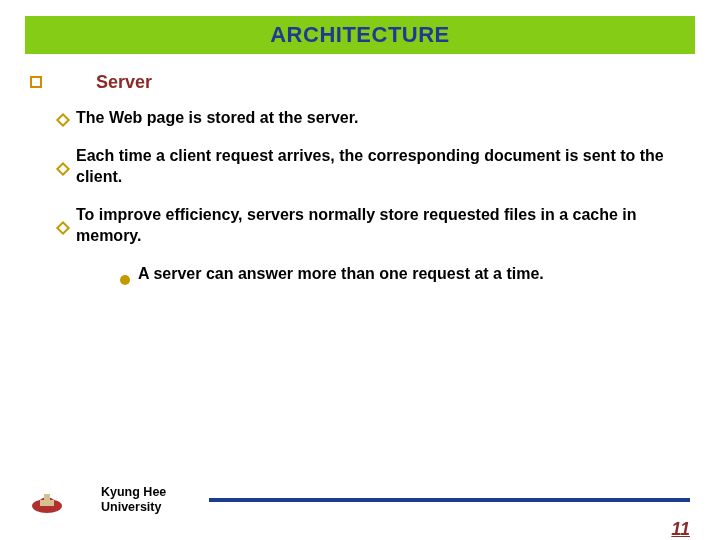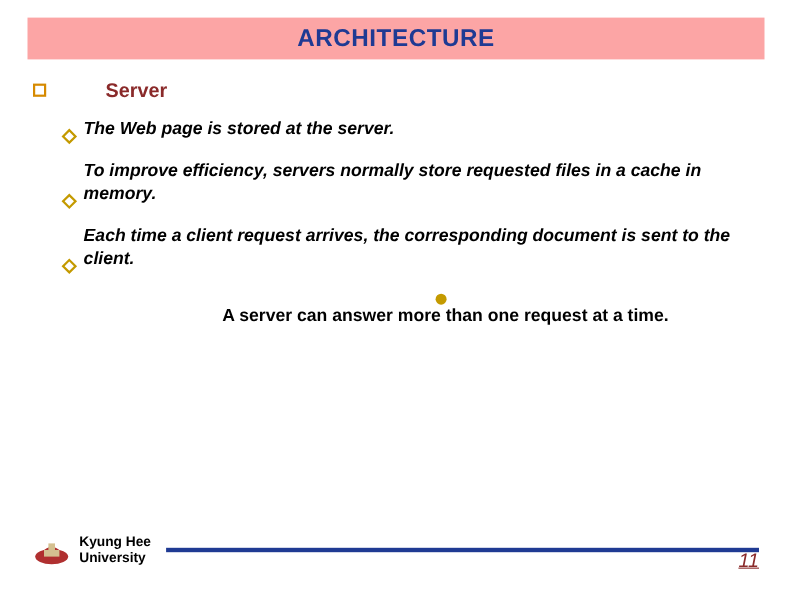--- a/index.html
+++ b/index.html
@@ -10,21 +10,21 @@
     font-family: Arial, Helvetica, sans-serif;
     position: relative;
     overflow: hidden;
   }
   .title-bar {
     position: absolute;
     top: 16px;
     left: 25px;
     right: 25px;
     height: 38px;
-    background: #fca5a5;
+    background: #84cc16;
     display: flex;
     align-items: center;
     justify-content: center;
   }
   .title-text {
     color: #1f3a93;
     font-weight: bold;
     font-size: 22px;
     letter-spacing: 0.5px;
   }
@@ -52,23 +52,22 @@
   .l1 .lbl {
     color: #8a2a2a;
     font-weight: bold;
     font-size: 18px;
   }
   .l2-group {
     margin-left: 28px;
   }
   .l2 {
     display: flex;
-    align-items: flex-end;
+    align-items: center;
     margin-bottom: 16px;
-    font-style: italic;
   }
   .l2 .diamond {
     width: 10px;
     height: 10px;
     transform: rotate(45deg);
     border: 2px solid #c49a00;
     background: #fff;
     margin-top: 5px;
     margin-right: 8px;
     flex-shrink: 0;
@@ -77,23 +76,22 @@
     color: #000;
     font-weight: bold;
     font-size: 16px;
     line-height: 1.35;
   }
   .l3-group {
     margin-left: 62px;
   }
   .l3 {
     display: flex;
-    align-items: center;
+    align-items: flex-end;
     margin-bottom: 14px;
-    flex-direction: column;
   }
   .l3 .dot {
     width: 10px;
     height: 10px;
     border-radius: 50%;
     background: #c49a00;
     margin-top: 4px;
     margin-right: 8px;
     flex-shrink: 0;
   }
@@ -103,20 +101,21 @@
     font-size: 16px;
     line-height: 1.35;
   }
   .footer {
     position: absolute;
     bottom: 26px;
     left: 30px;
     right: 30px;
     display: flex;
     align-items: center;
+    gap: 29px;
   }
   .logo {
     width: 34px;
     height: 28px;
     margin-right: 8px;
     flex-shrink: 0;
   }
   .uni {
     color: #000;
     font-weight: bold;
@@ -124,26 +123,27 @@
     line-height: 1.15;
   }
   .footer-line {
     flex: 1;
     height: 4px;
     background: #1f3a93;
     margin-left: 14px;
   }
   .pagenum {
     position: absolute;
-    bottom: 20px;
+    bottom: 0;
     right: 30px;
     color: #8a2a2a;
     font-size: 18px;
     font-style: italic;
     text-decoration: underline;
+    font-weight: bold;
   }
 </style>
 </head>
 <body>
 
 <div class="title-bar">
   <span class="title-text">ARCHITECTURE</span>
 </div>
 
 <div class="content">
@@ -152,25 +152,25 @@
     <span class="lbl">Server</span>
   </div>
 
   <div class="l2-group">
     <div class="l2">
       <span class="diamond"></span>
       <span class="txt">The Web page is stored at the server.</span>
     </div>
     <div class="l2">
       <span class="diamond"></span>
-      <span class="txt">To improve efficiency, servers normally store requested files in a cache in memory.</span>
+      <span class="txt">Each time a client request arrives, the corresponding document is sent to the client.</span>
     </div>
     <div class="l2">
       <span class="diamond"></span>
-      <span class="txt">Each time a client request arrives, the corresponding document is sent to the client.</span>
+      <span class="txt">To improve efficiency, servers normally store requested files in a cache in memory.</span>
     </div>
 
     <div class="l3-group">
       <div class="l3">
         <span class="dot"></span>
         <span class="txt">A server can answer more than one request at a time.</span>
       </div>
     </div>
   </div>
 </div>

